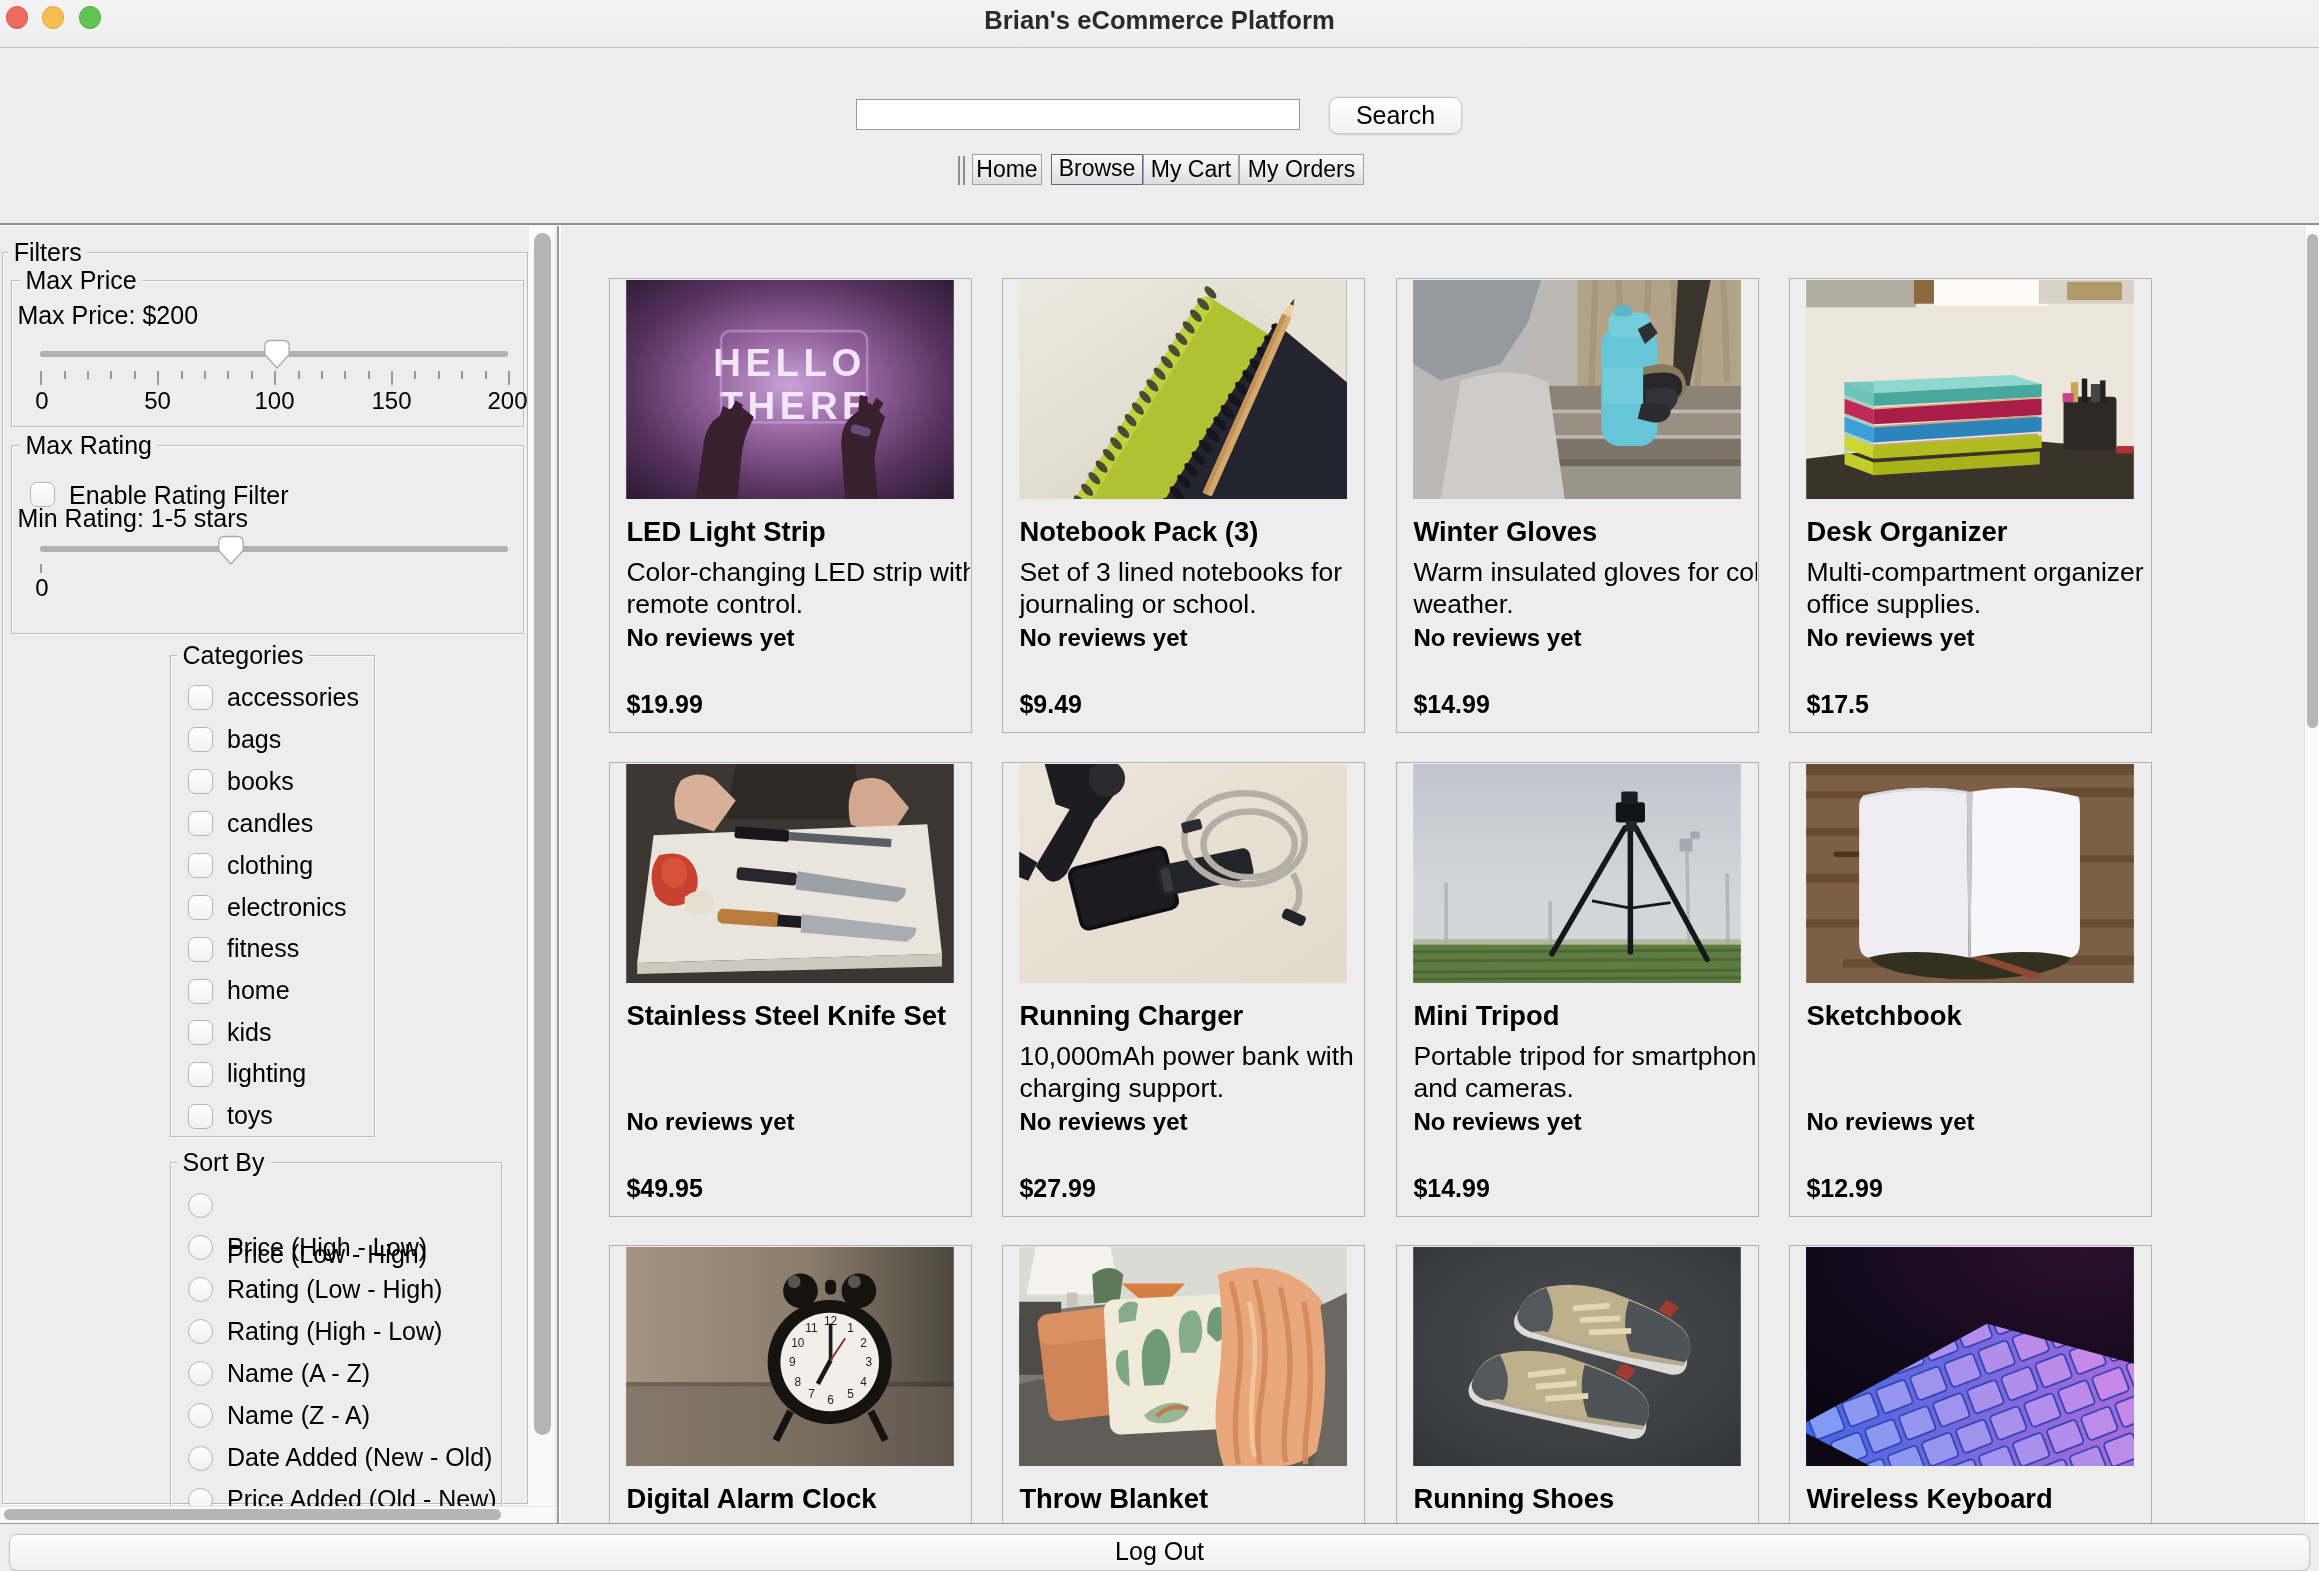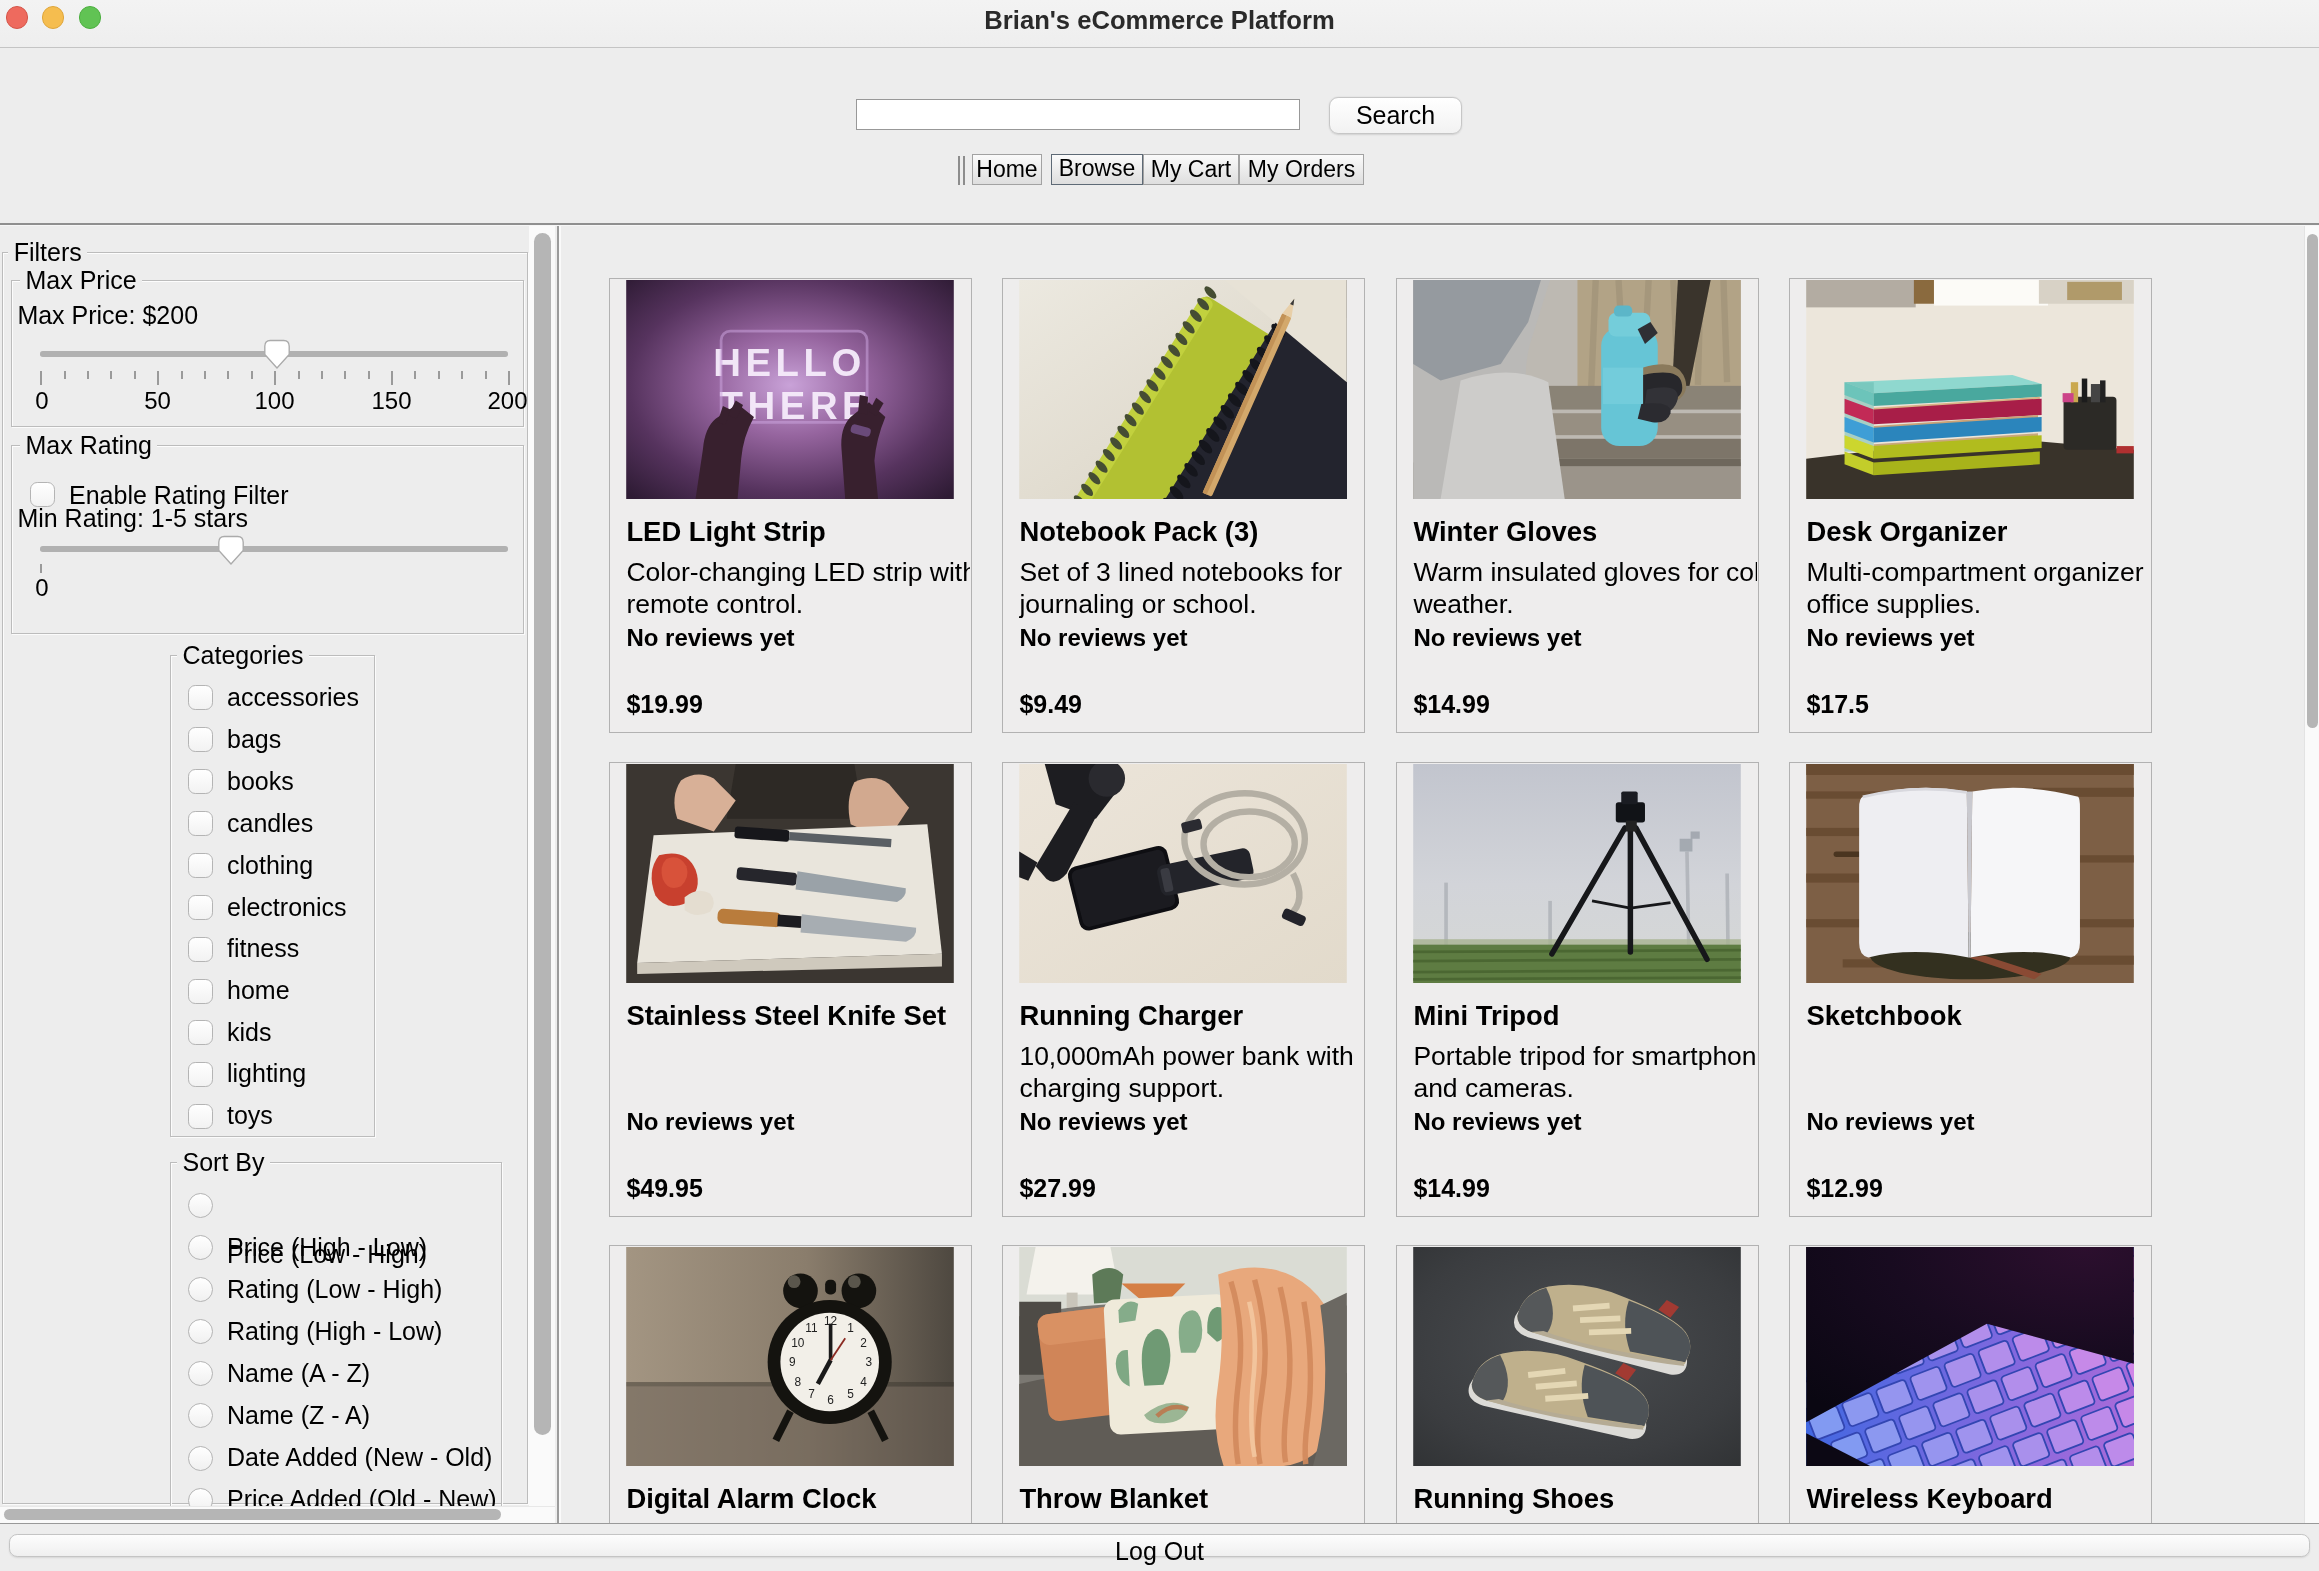--- a/index.html
+++ b/index.html
@@ -682,13 +682,13 @@
           <rect x="-40" y="-14" width="480" height="290" rx="10" fill="none" stroke="#5d8cf0" stroke-width="7" opacity="0.85"></rect>
 </g>
 <path d="M0 0 H359 V128 L198 84 L0 192 Z" fill="url(#kbg)"></path>
 <path d="M0 240 L0 204 L70 240 Z" fill="#0c0814"></path>
 </svg></div>
     <div class="ct" style="top:236px">Wireless Keyboard</div>
   </div>
 <div style="position:absolute;left:2304px;top:226px;width:15.5px;height:1297px;background:#fafafa;border-left:0.9px solid #e3e3e3;box-sizing:border-box"></div>
 <div style="position:absolute;left:2307px;top:234px;width:11px;height:494px;border-radius:5.5px;background:#b5b5b5"></div>
 <div style="position:absolute;left:0;top:1523px;width:2319px;height:48px;background:#ededed;border-top:1.8px solid #999999;box-sizing:border-box"></div>
-<div style="position:absolute;left:9.1px;top:1534px;width:2301px;height:23px;border-radius:8.2px;background:linear-gradient(#fdfdfd,#efefef);border:0.9px solid #c4c4c4;box-sizing:border-box;box-shadow:0 0.9px 1.8px rgba(0,0,0,0.10);font-size:25px;line-height:32px;text-align:center">Log Out</div>
+<div style="position:absolute;left:9.1px;top:1534px;width:2301px;height:37px;border-radius:8.2px;background:linear-gradient(#fdfdfd,#efefef);border:0.9px solid #c4c4c4;box-sizing:border-box;box-shadow:0 0.9px 1.8px rgba(0,0,0,0.10);font-size:25px;line-height:32px;text-align:center">Log Out</div>
 
 </body></html>

